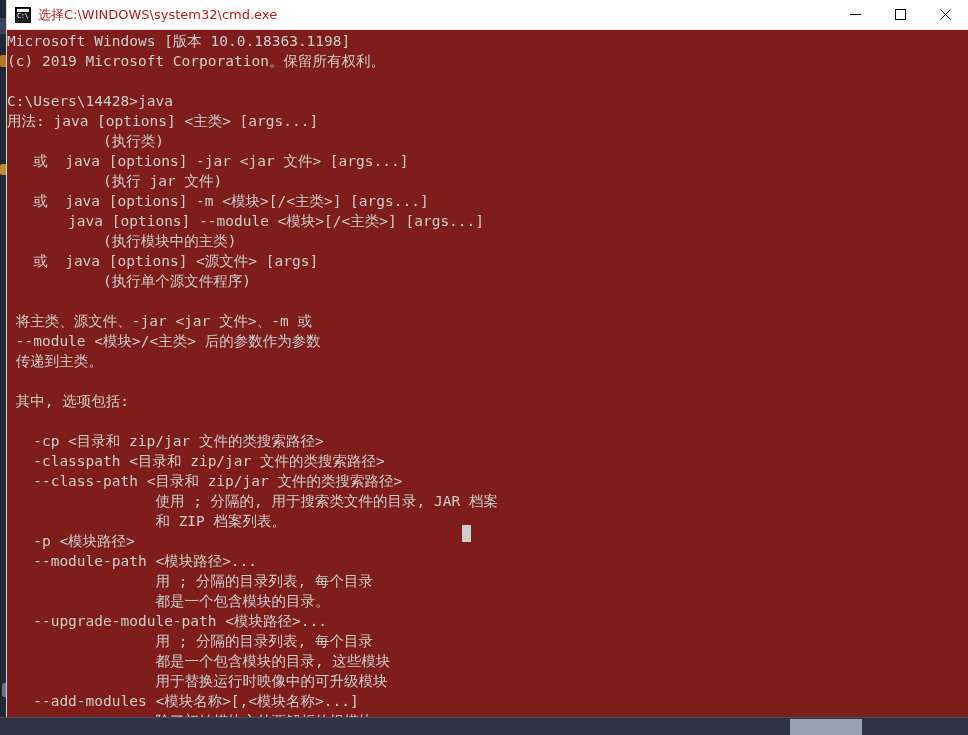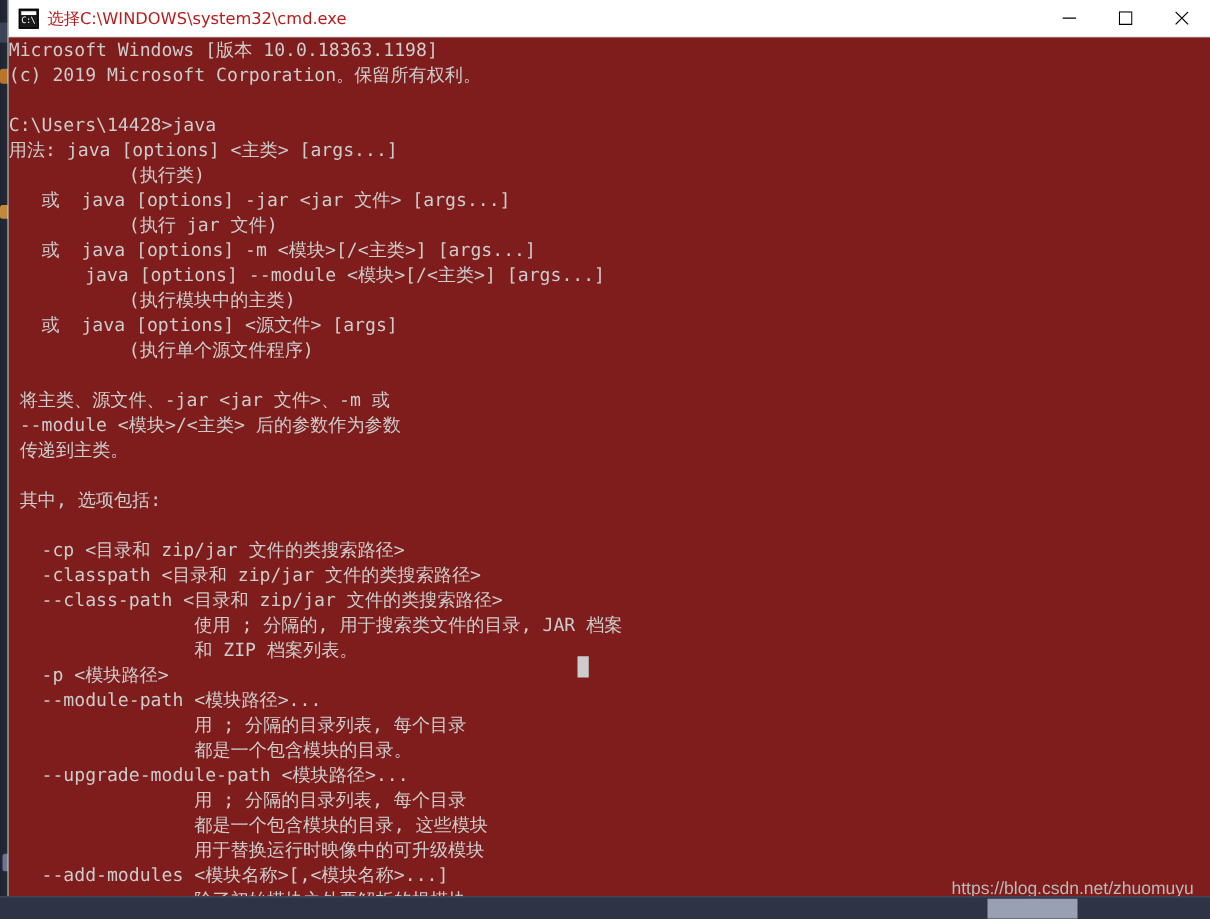--- a/index.html
+++ b/index.html
@@ -267,21 +267,20 @@
                  除了初始模块之外要解析的根模块。
                  &lt;模块名称&gt; 还可以为 ALL-DEFAULT, ALL-SYSTEM,
                  ALL-MODULE-PATH.
    --list-modules
                  列出可观察模块并退出
    -d &lt;module name&gt;
    --describe-module &lt;模块名称&gt;
                  描述模块并退出
    --dry-run     创建 VM 并加载主类, 但不执行 main 方法。</pre>
     <div id="cursor" style="left: 455px; top: 495px; width: 9px; height: 17px;"></div>
-    <div id="watermark">https://blog.csdn.net/zhuomuyu</div>
   </div>
 
 </div>
 
 <div id="taskbar">
   <div id="taskbar-active-item"></div>
   <div id="taskbar-clock">15:45</div>
 </div>
 
 </body></html>

